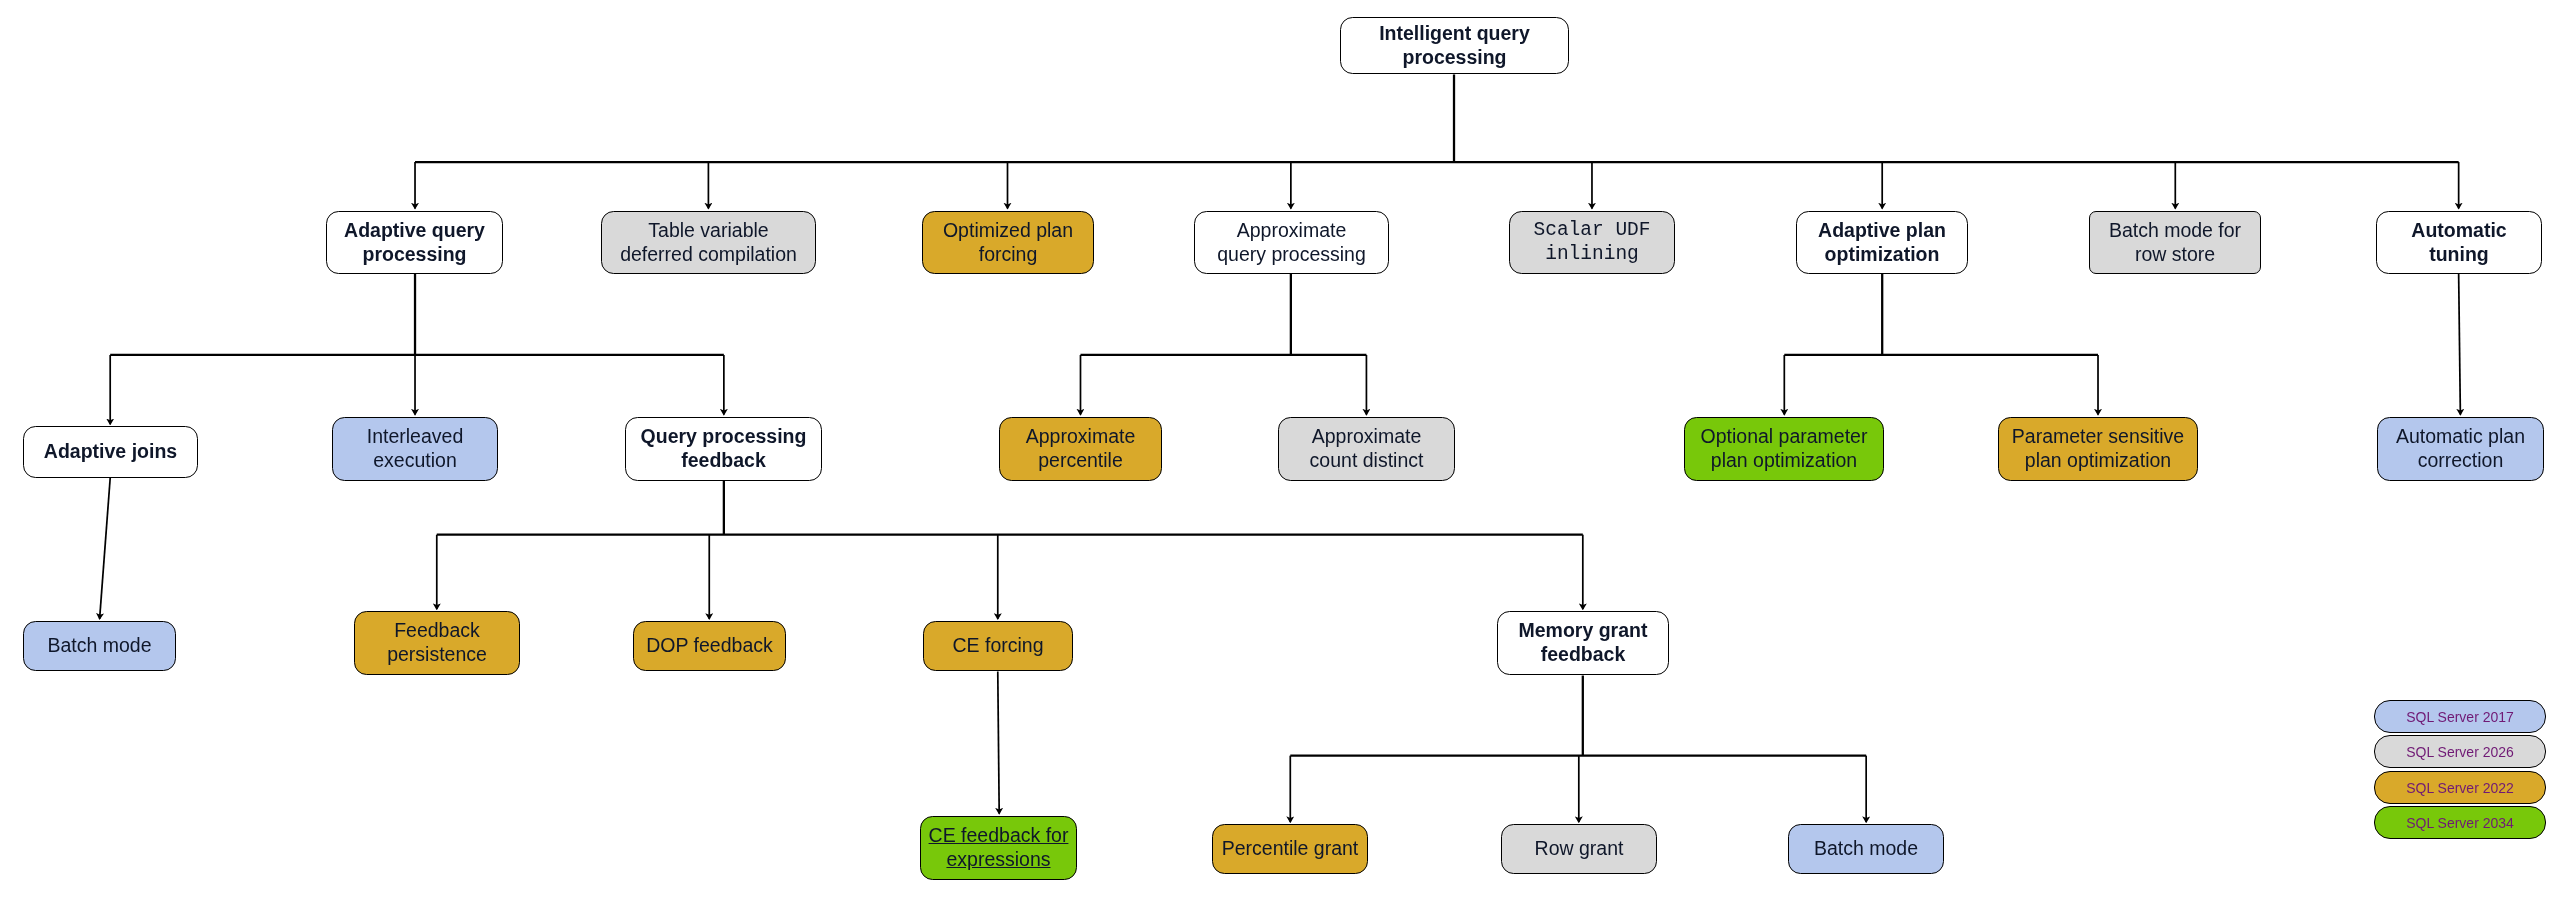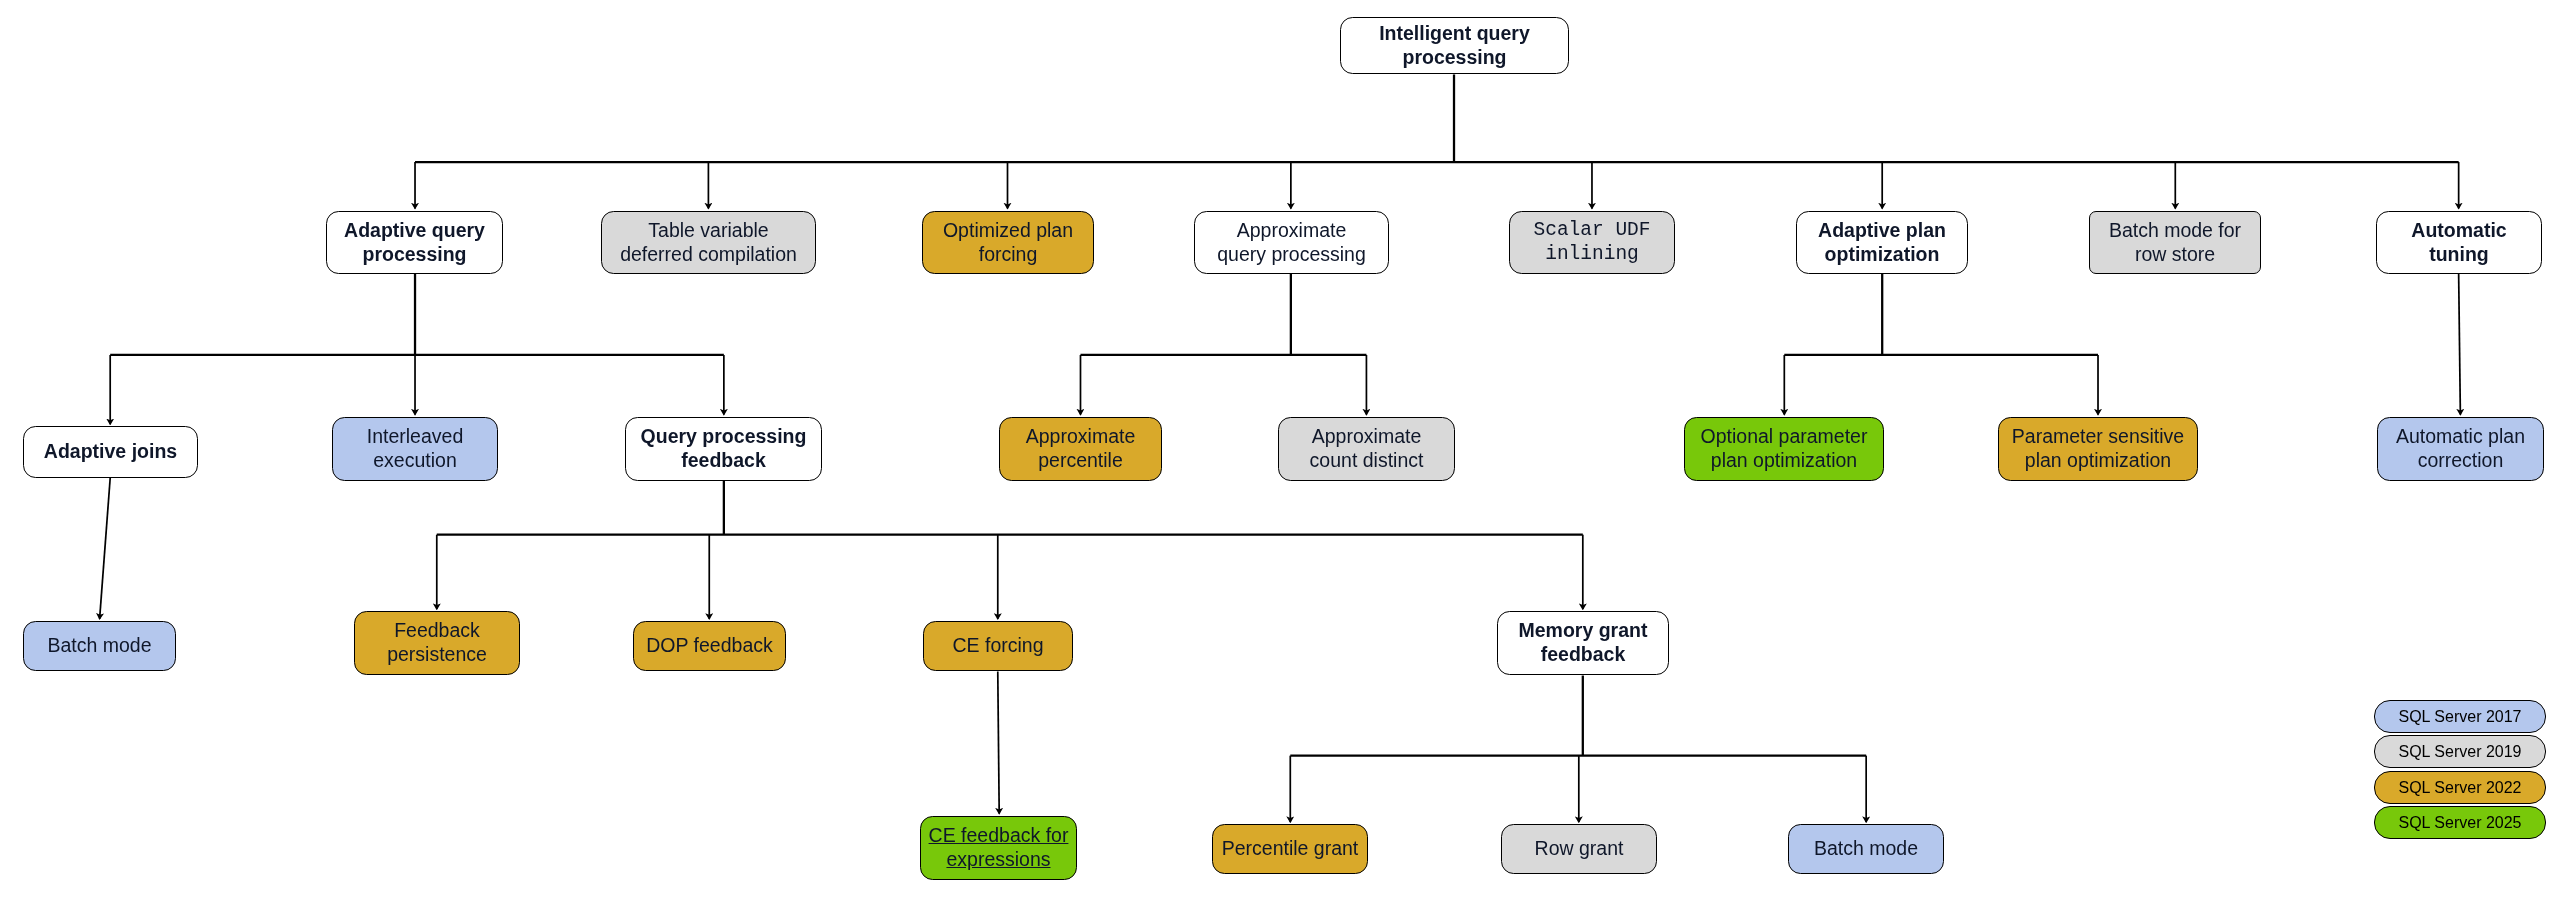--- a/index.html
+++ b/index.html
@@ -42,22 +42,22 @@
   }
   .node.bold { font-weight: 700; }
   .legend-item {
     position: absolute;
     box-sizing: border-box;
     border: 1.7px solid #000000;
     border-radius: 16px;
     display: flex;
     align-items: center;
     justify-content: center;
-    font-size: 16px;
-    color: #000000;
+    font-size: 14px;
+    color: #701a75;
     z-index: 3;
   }
 </style>
 </head>
 <body>
 
 <div id="canvas">
   <svg id="edges" viewBox="0 0 4500 1600" xmlns="http://www.w3.org/2000/svg">
     <defs>
       <marker id="arrow" viewBox="0 0 12 14" refX="10" refY="7" markerWidth="12" markerHeight="14" orient="auto-start-reverse" markerUnits="userSpaceOnUse">
@@ -128,18 +128,18 @@
       <div class="node" style="left: 633px; top: 621px; width: 153px; height: 50px; background: rgb(217, 169, 42);">DOP feedback</div>
       <div class="node" style="left: 923px; top: 621px; width: 150px; height: 50px; background: rgb(217, 169, 42);">CE forcing</div>
       <div class="node bold" style="left: 1497px; top: 611px; width: 172px; height: 64px; background: rgb(255, 255, 255);">Memory grant<br>feedback</div>
       <div class="node" style="left: 920px; top: 816px; width: 157px; height: 64px; background: rgb(120, 200, 10); text-decoration: underline;">CE feedback for<br>expressions</div>
       <div class="node" style="left: 1212px; top: 824px; width: 156px; height: 50px; background: rgb(217, 169, 42);">Percentile grant</div>
       <div class="node" style="left: 1501px; top: 824px; width: 156px; height: 50px; background: rgb(217, 217, 217);">Row grant</div>
       <div class="node" style="left: 1788px; top: 824px; width: 156px; height: 50px; background: rgb(180, 199, 237);">Batch mode</div>
     </div>
   <div id="legend-layer">
       <div class="legend-item" style="left: 2374px; top: 700px; width: 172px; height: 33px; background: rgb(180, 199, 237);">SQL Server 2017</div>
-      <div class="legend-item" style="left: 2374px; top: 735px; width: 172px; height: 33px; background: rgb(217, 217, 217);">SQL Server 2019</div>
+      <div class="legend-item" style="left: 2374px; top: 735px; width: 172px; height: 33px; background: rgb(217, 217, 217);">SQL Server 2026</div>
       <div class="legend-item" style="left: 2374px; top: 771px; width: 172px; height: 33px; background: rgb(217, 169, 42);">SQL Server 2022</div>
-      <div class="legend-item" style="left: 2374px; top: 806px; width: 172px; height: 33px; background: rgb(120, 200, 10);">SQL Server 2025</div>
+      <div class="legend-item" style="left: 2374px; top: 806px; width: 172px; height: 33px; background: rgb(120, 200, 10);">SQL Server 2034</div>
     </div>
 </div>
 
 
 </body></html>

